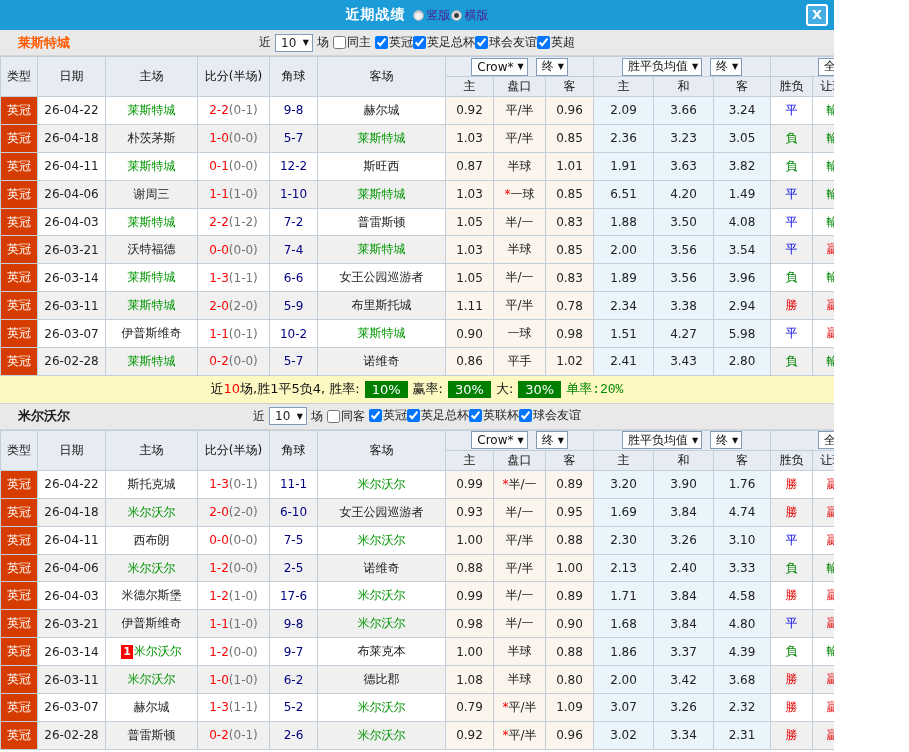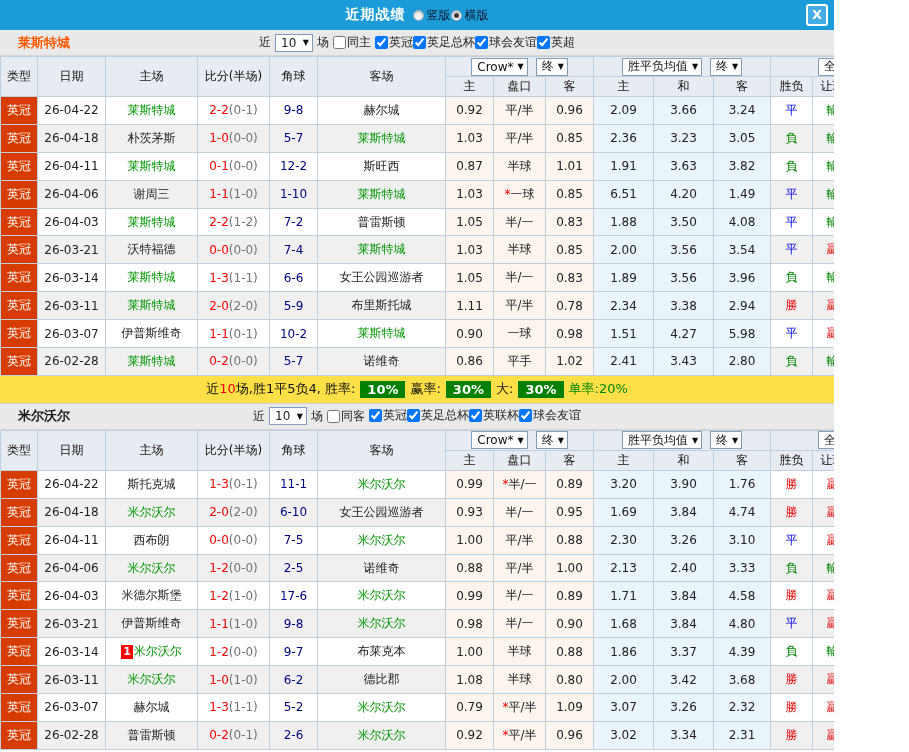--- a/index.html
+++ b/index.html
@@ -7,21 +7,21 @@
   body {
     width:909px; height:752px; overflow:hidden; background:#fff;
     font-family:"DejaVu Sans","Liberation Sans",sans-serif; font-size:12px; color:#222;
   }
   .window { width:834px; height:752px; overflow:hidden; background:#fff; }
 
   
   .titlebar { height:30px; background:#1b9cd8; position:relative; display:flex; align-items:center; }
   .titlebar-center { flex:1; display:flex; justify-content:center; align-items:center; gap:7px; color:#fff; }
   .win-title { font-weight:bold; font-size:14px; letter-spacing:1px; }
-  .radio-item { display:inline-flex; align-items:center; gap:3px; font-size:12px; cursor:pointer; color:#0f172a; }
+  .radio-item { display:inline-flex; align-items:center; gap:3px; font-size:12px; cursor:pointer; color:#4c1d95; }
   .radio-circle { width:11px; height:11px; border-radius:50%; background:#f2f2f2; border:1px solid #9ab0bd;
     position:relative; box-shadow:inset 0 1px 2px rgba(0,0,0,.25); }
   .radio-circle.sel::after { content:""; position:absolute; left:2px; top:2px; width:5px; height:5px;
     border-radius:50%; background:#3a3a3a; }
   .close-btn { position:absolute; right:6px; top:4px; width:22px; height:22px; background:#44aee4;
     border:2px solid #fff; border-radius:3px; color:#fff; font-weight:bold; font-size:13px; line-height:16px;
     text-align:center; cursor:pointer; padding:0; font-family:inherit; }
 
   
   .section-header { height:26px; background:#e9e9e9; border-bottom:1px solid #d5d5d5; position:relative;
@@ -57,24 +57,24 @@
   td.corner-cell { color:#000080; }
   .star { color:#ff0000; }
   .badge1 { display:inline-block; background:#ff0000; color:#fff; font-size:11px; font-weight:bold;
     padding:0 2px; margin-right:1px; line-height:14px; }
   .res-red { color:#e60000; }
   .res-blue { color:#0000e0; }
   .res-green { color:#008800; }
 
   
   .summary { height:27px; display:flex; align-items:center; justify-content:center; gap:5px;
-    font-size:13px; background:#fde047; color:#111; }
+    font-size:13px; background:#fef9c3; color:#111; }
   .red-text { color:#ff0000; }
-  .green-text { color:#008800; }
-  .green-box { background:#008000; color:#fff; padding:1px 7px; font-weight:bold; }
+  .green-text { color:#008800;font-family:Liberation Mono, monospace; }
+  .green-box { background:#008000; color:#fff; padding:1px 7px; font-weight:normal; }
 </style>
 </head>
 <body>
 
 <div class="window">
 
   <div class="titlebar">
     <div class="titlebar-center">
       <span class="win-title">近期战绩</span>
       <span class="radio-group"><span class="radio-item">

